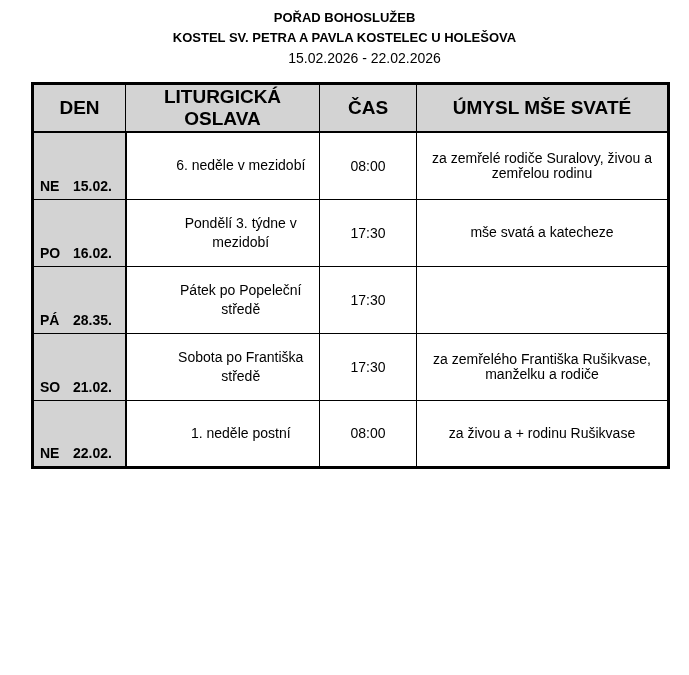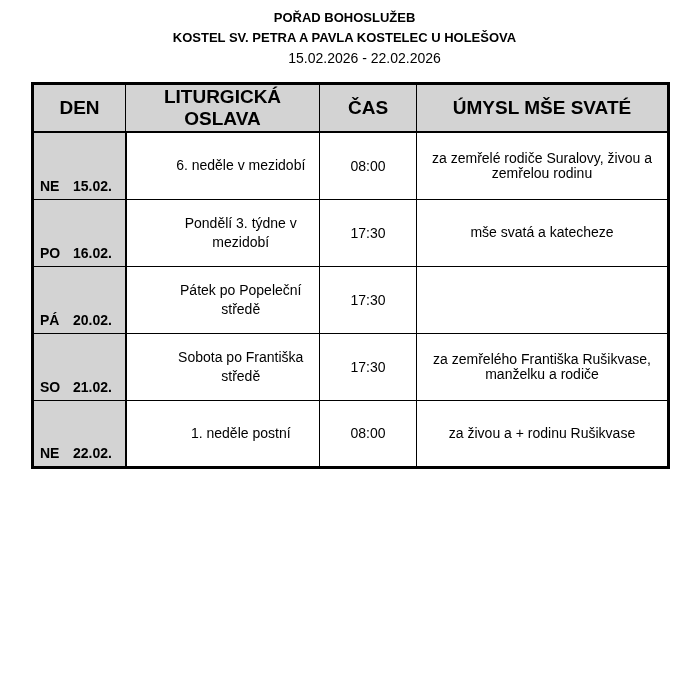--- a/index.html
+++ b/index.html
@@ -109,21 +109,21 @@
       <td class="time-cell">08:00</td>
       <td class="intention-cell">za zemřelé rodiče Suralovy, živou a zemřelou rodinu</td>
     </tr>
     <tr>
       <td class="day-cell"><span class="day-abbr">PO</span><span class="day-date">16.02.</span></td>
       <td class="celebration-cell">Pondělí 3. týdne v mezidobí</td>
       <td class="time-cell">17:30</td>
       <td class="intention-cell">mše svatá a katecheze</td>
     </tr>
     <tr>
-      <td class="day-cell"><span class="day-abbr">PÁ</span><span class="day-date">20.02.</span></td>
+      <td class="day-cell"><span class="day-abbr">PÁ</span><span class="day-date">28.35.</span></td>
       <td class="celebration-cell">Pátek po Popeleční středě</td>
       <td class="time-cell">17:30</td>
       <td class="intention-cell"></td>
     </tr>
     <tr>
       <td class="day-cell"><span class="day-abbr">SO</span><span class="day-date">21.02.</span></td>
       <td class="celebration-cell">Sobota po Františka středě</td>
       <td class="time-cell">17:30</td>
       <td class="intention-cell">za zemřelého Františka Rušikvase, manželku a rodiče</td>
     </tr>

